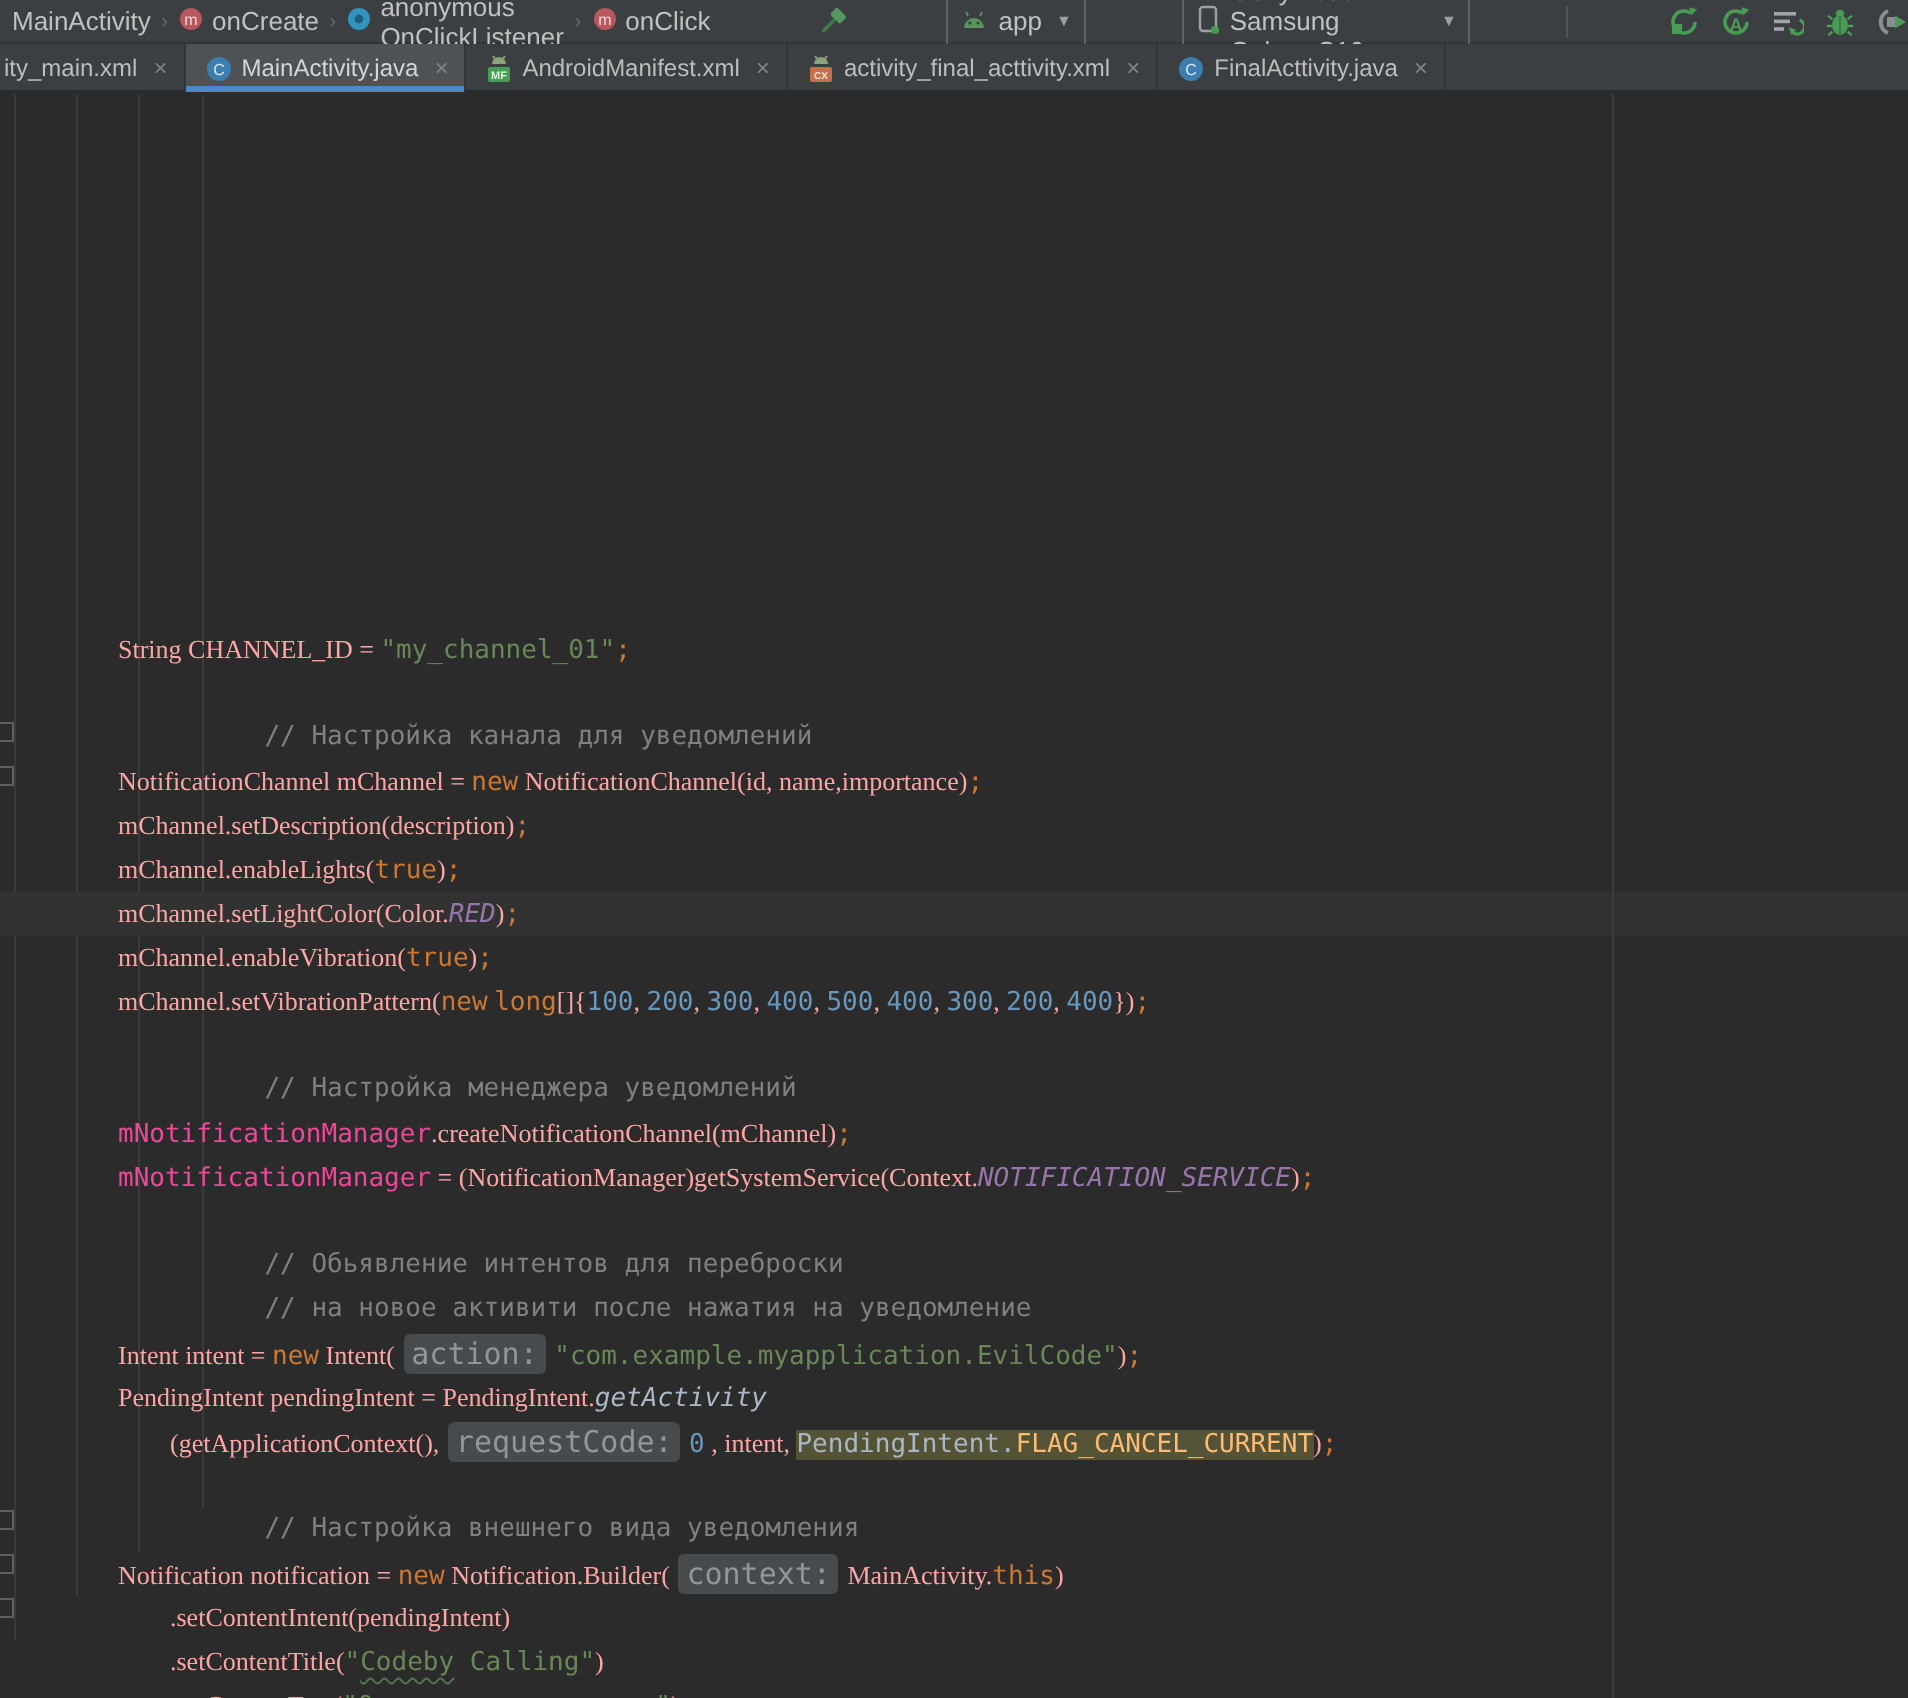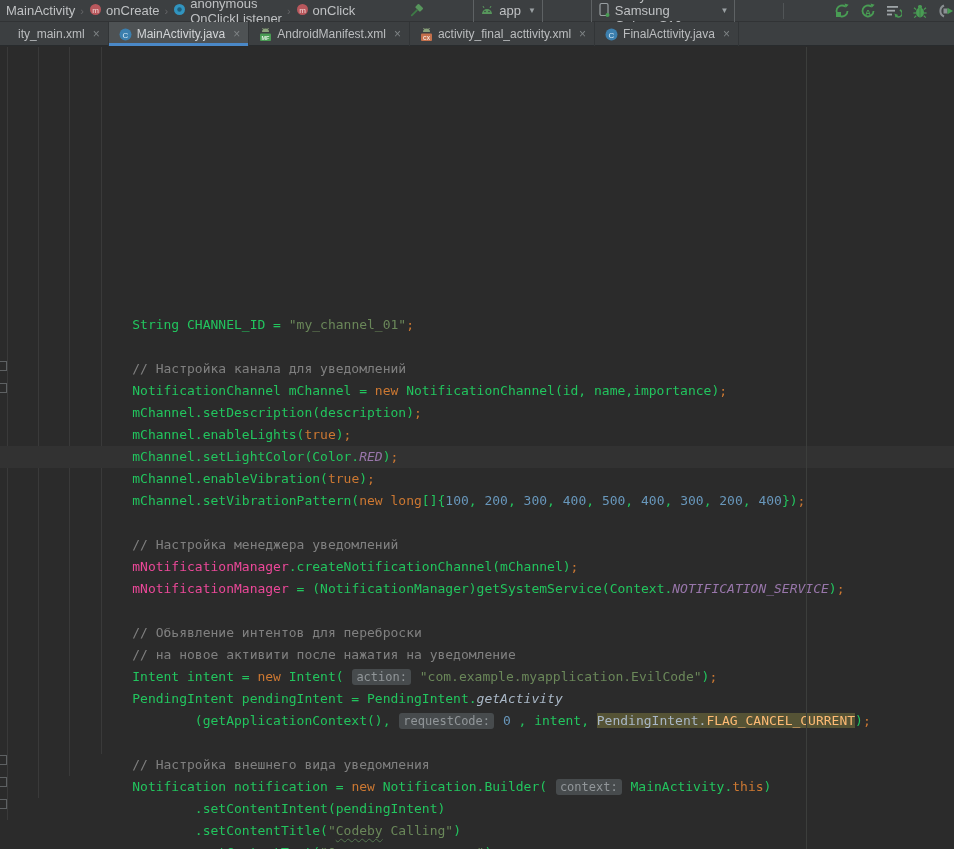--- a/index.html
+++ b/index.html
@@ -21,45 +21,45 @@
 
   .tabbar { position:absolute; top:22px; left:0; width:954px; height:24px;
     background:#3c3f41; border-bottom:1px solid #282b2d; display:flex; }
   .tab { display:flex; align-items:center; gap:5px; padding:0 8px 0 10px; height:24px;
     font-size:12px; color:#bbbdbf; border-right:1px solid #323537; position:relative; }
   .tab.active { background:#4e5254; color:#d3d5d7; }
   .tab.active::after { content:""; position:absolute; left:0; right:0; bottom:0; height:3px;
     background:#4a88c7; }
   .tab .ticon { display:inline-flex; }
   .tab-close { color:#7f8486; font-size:12px; margin-left:3px; line-height:1; }
-  .tab.first { padding-left:18px; }
+  .tab.first { padding-left:2px; }
 
   .editor { position:absolute; top:47px; left:0; width:954px; height:802px;
     background:#2b2b2b; padding-top:3px;
     font-family:"DejaVu Sans Mono", monospace; font-size:13px; line-height:22px;
     white-space:pre; overflow:hidden; }
   .code-line { height:22px; padding-left:7px; position:relative; z-index:2; }
   .code-line.hl { background:#323232; }
   .guide { position:absolute; width:1px; background:#3a3a3a; top:0; z-index:1; }
   .margin-line { position:absolute; left:806px; top:0; bottom:0; width:1px;
     background:#3c3e3c; z-index:3; }
   .fold { position:absolute; left:0; width:7px; height:10px; border:1px solid #5e6163;
     border-left:none; background:#2b2b2b; z-index:4; }
 
-  .tok-d { color:#22c55e; }
+  .tok-d { color:#fca5a5;font-family:Liberation Serif, serif; }
   .tok-k { color:#cc7832; }
   .tok-s { color:#6a8759; }
   .tok-n { color:#6897bb; }
   .tok-c { color:#808080; }
   .tok-f { color:#9876aa; font-style:italic;text-align:right; }
   .tok-u { color:#ec4899; text-underline-offset:3px; }
   .tok-i { color:#a9b7c6; font-style:italic; }
   .tok-sc { color:#cc7832; }
   .tok-h { background:#474b4d; color:#919699; border-radius:3px; padding:1px 4px;
-    font-size:12px; margin:0 1px; }
+    font-size:15px; margin:0 1px; }
   .tok-hd { color:#a9b7c6; background:#555335; }
   .tok-hf { color:#fdba74; background:#555335;margin-top:24px; }
   .tok-sy { color:#6a8759; text-decoration:underline wavy #54764f 1px;
     text-underline-offset:3px; }
 </style>
 </head>
 <body>
 
 <div class="toolbar">
   <div class="crumbs">

